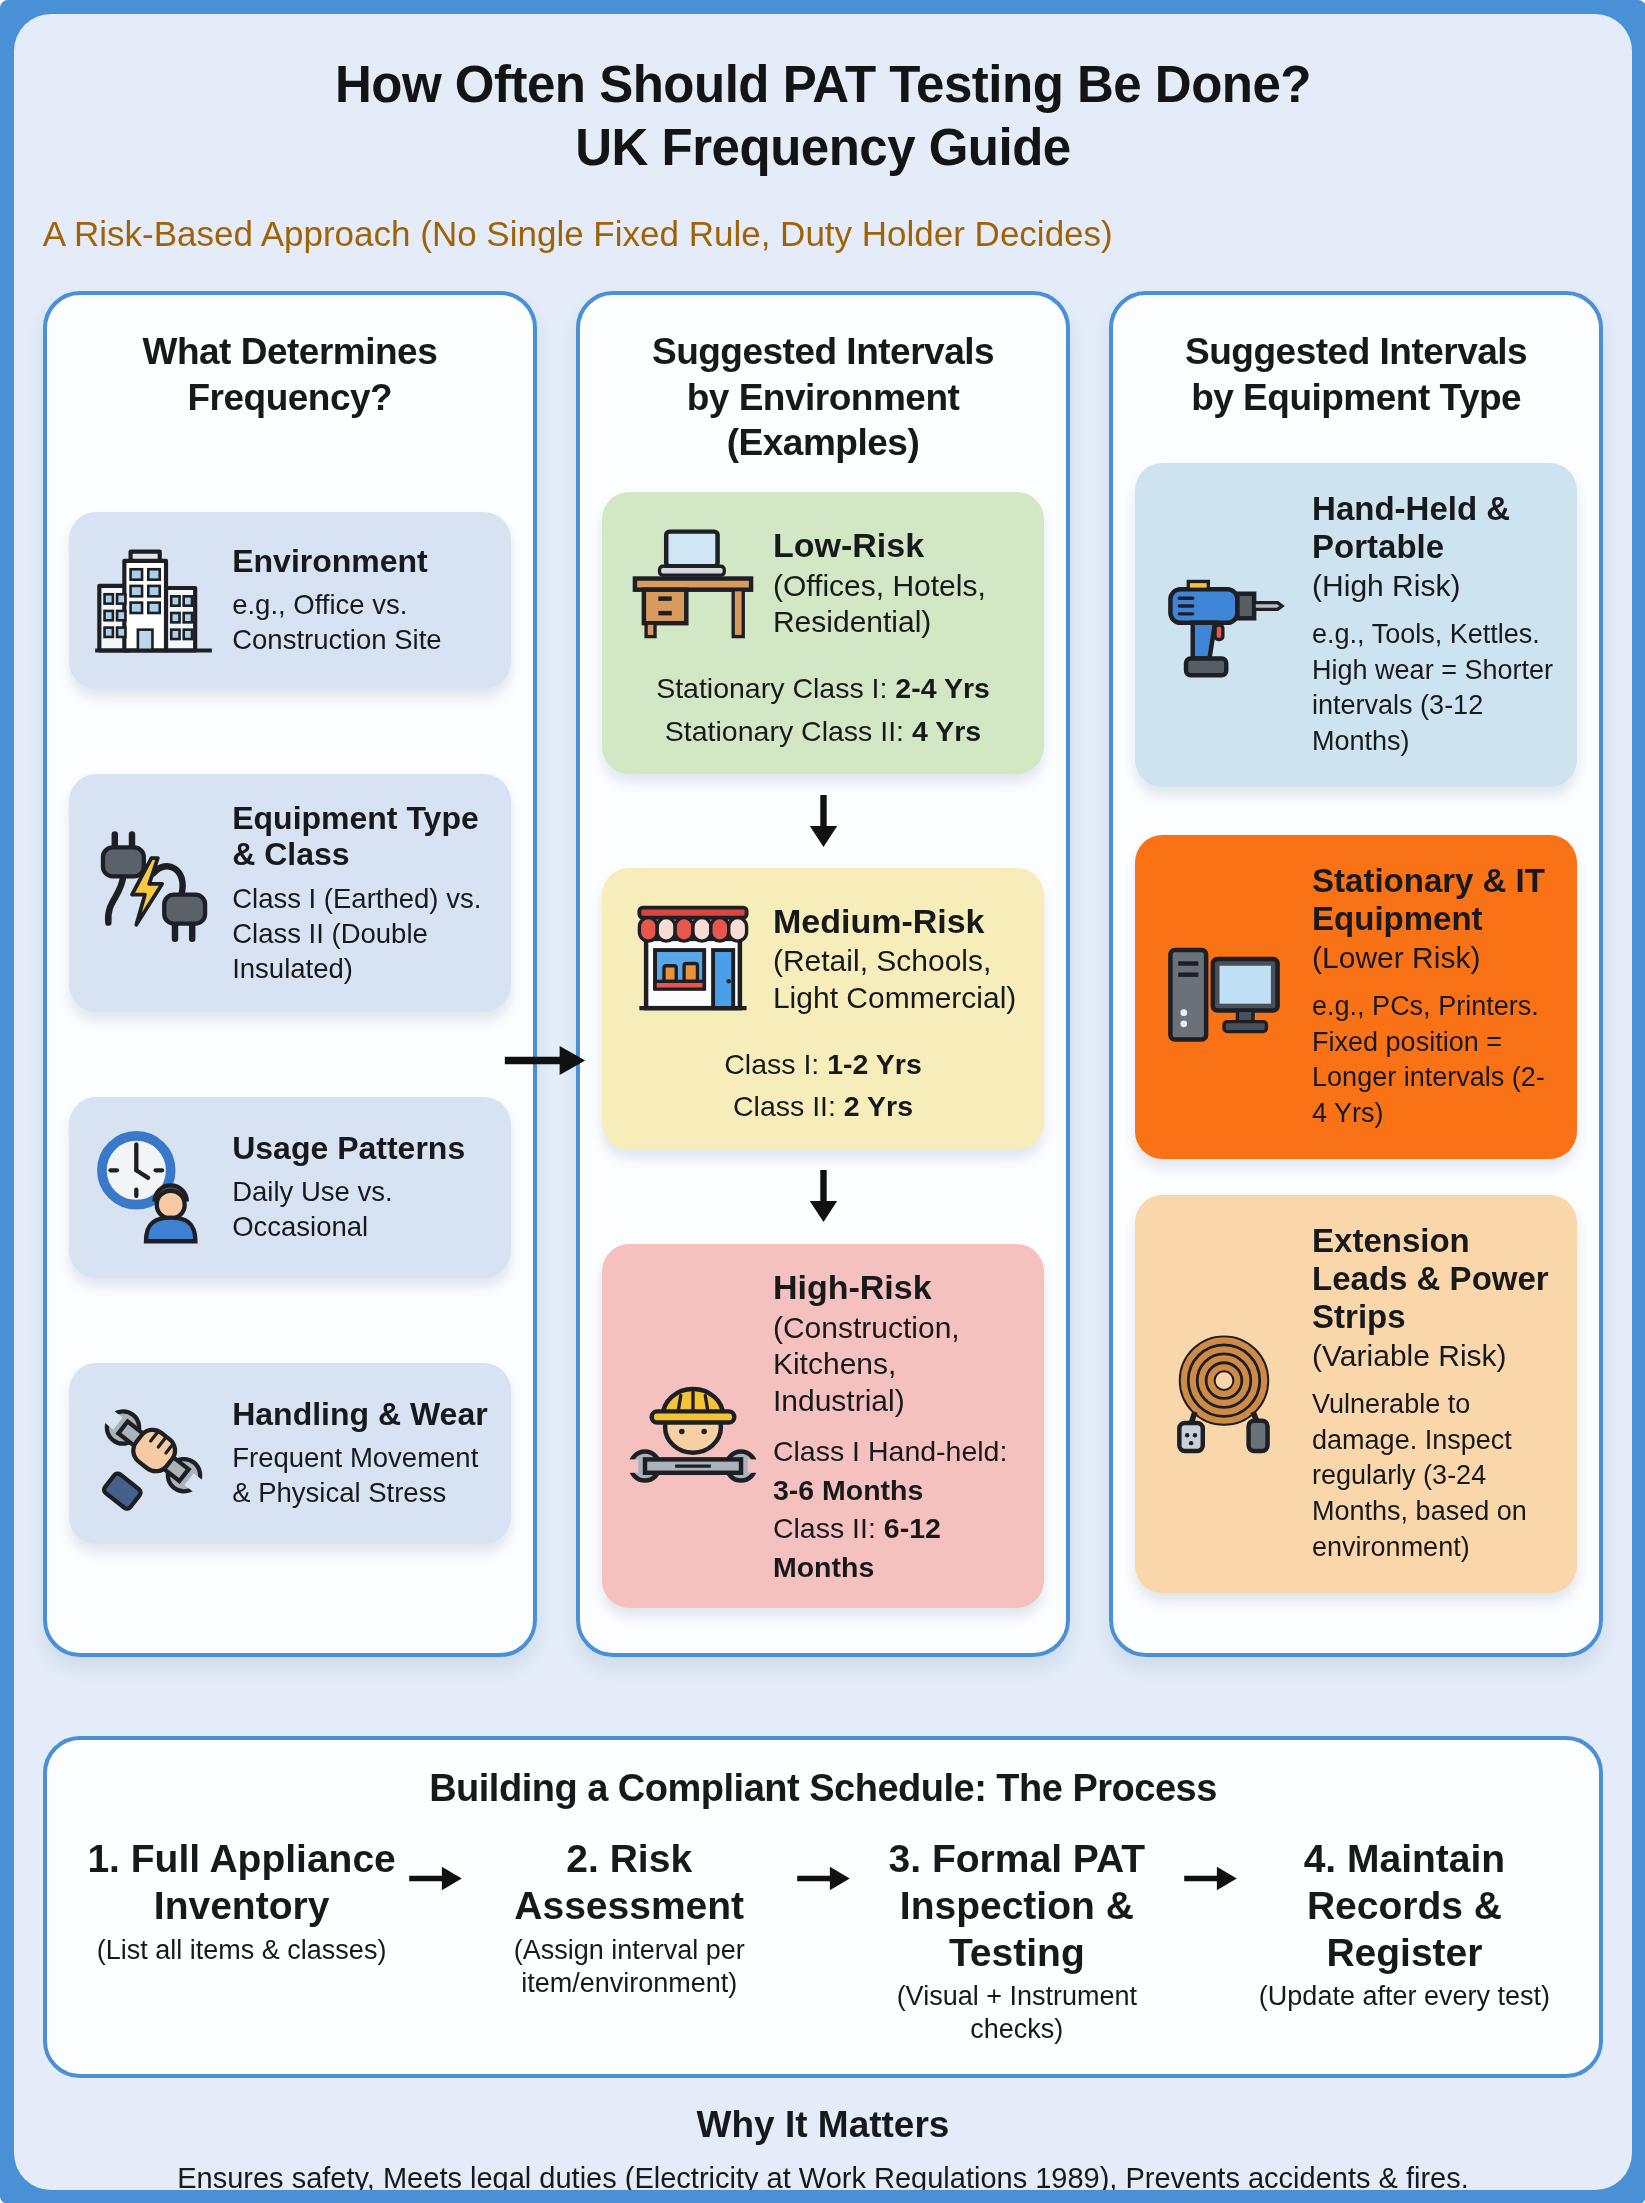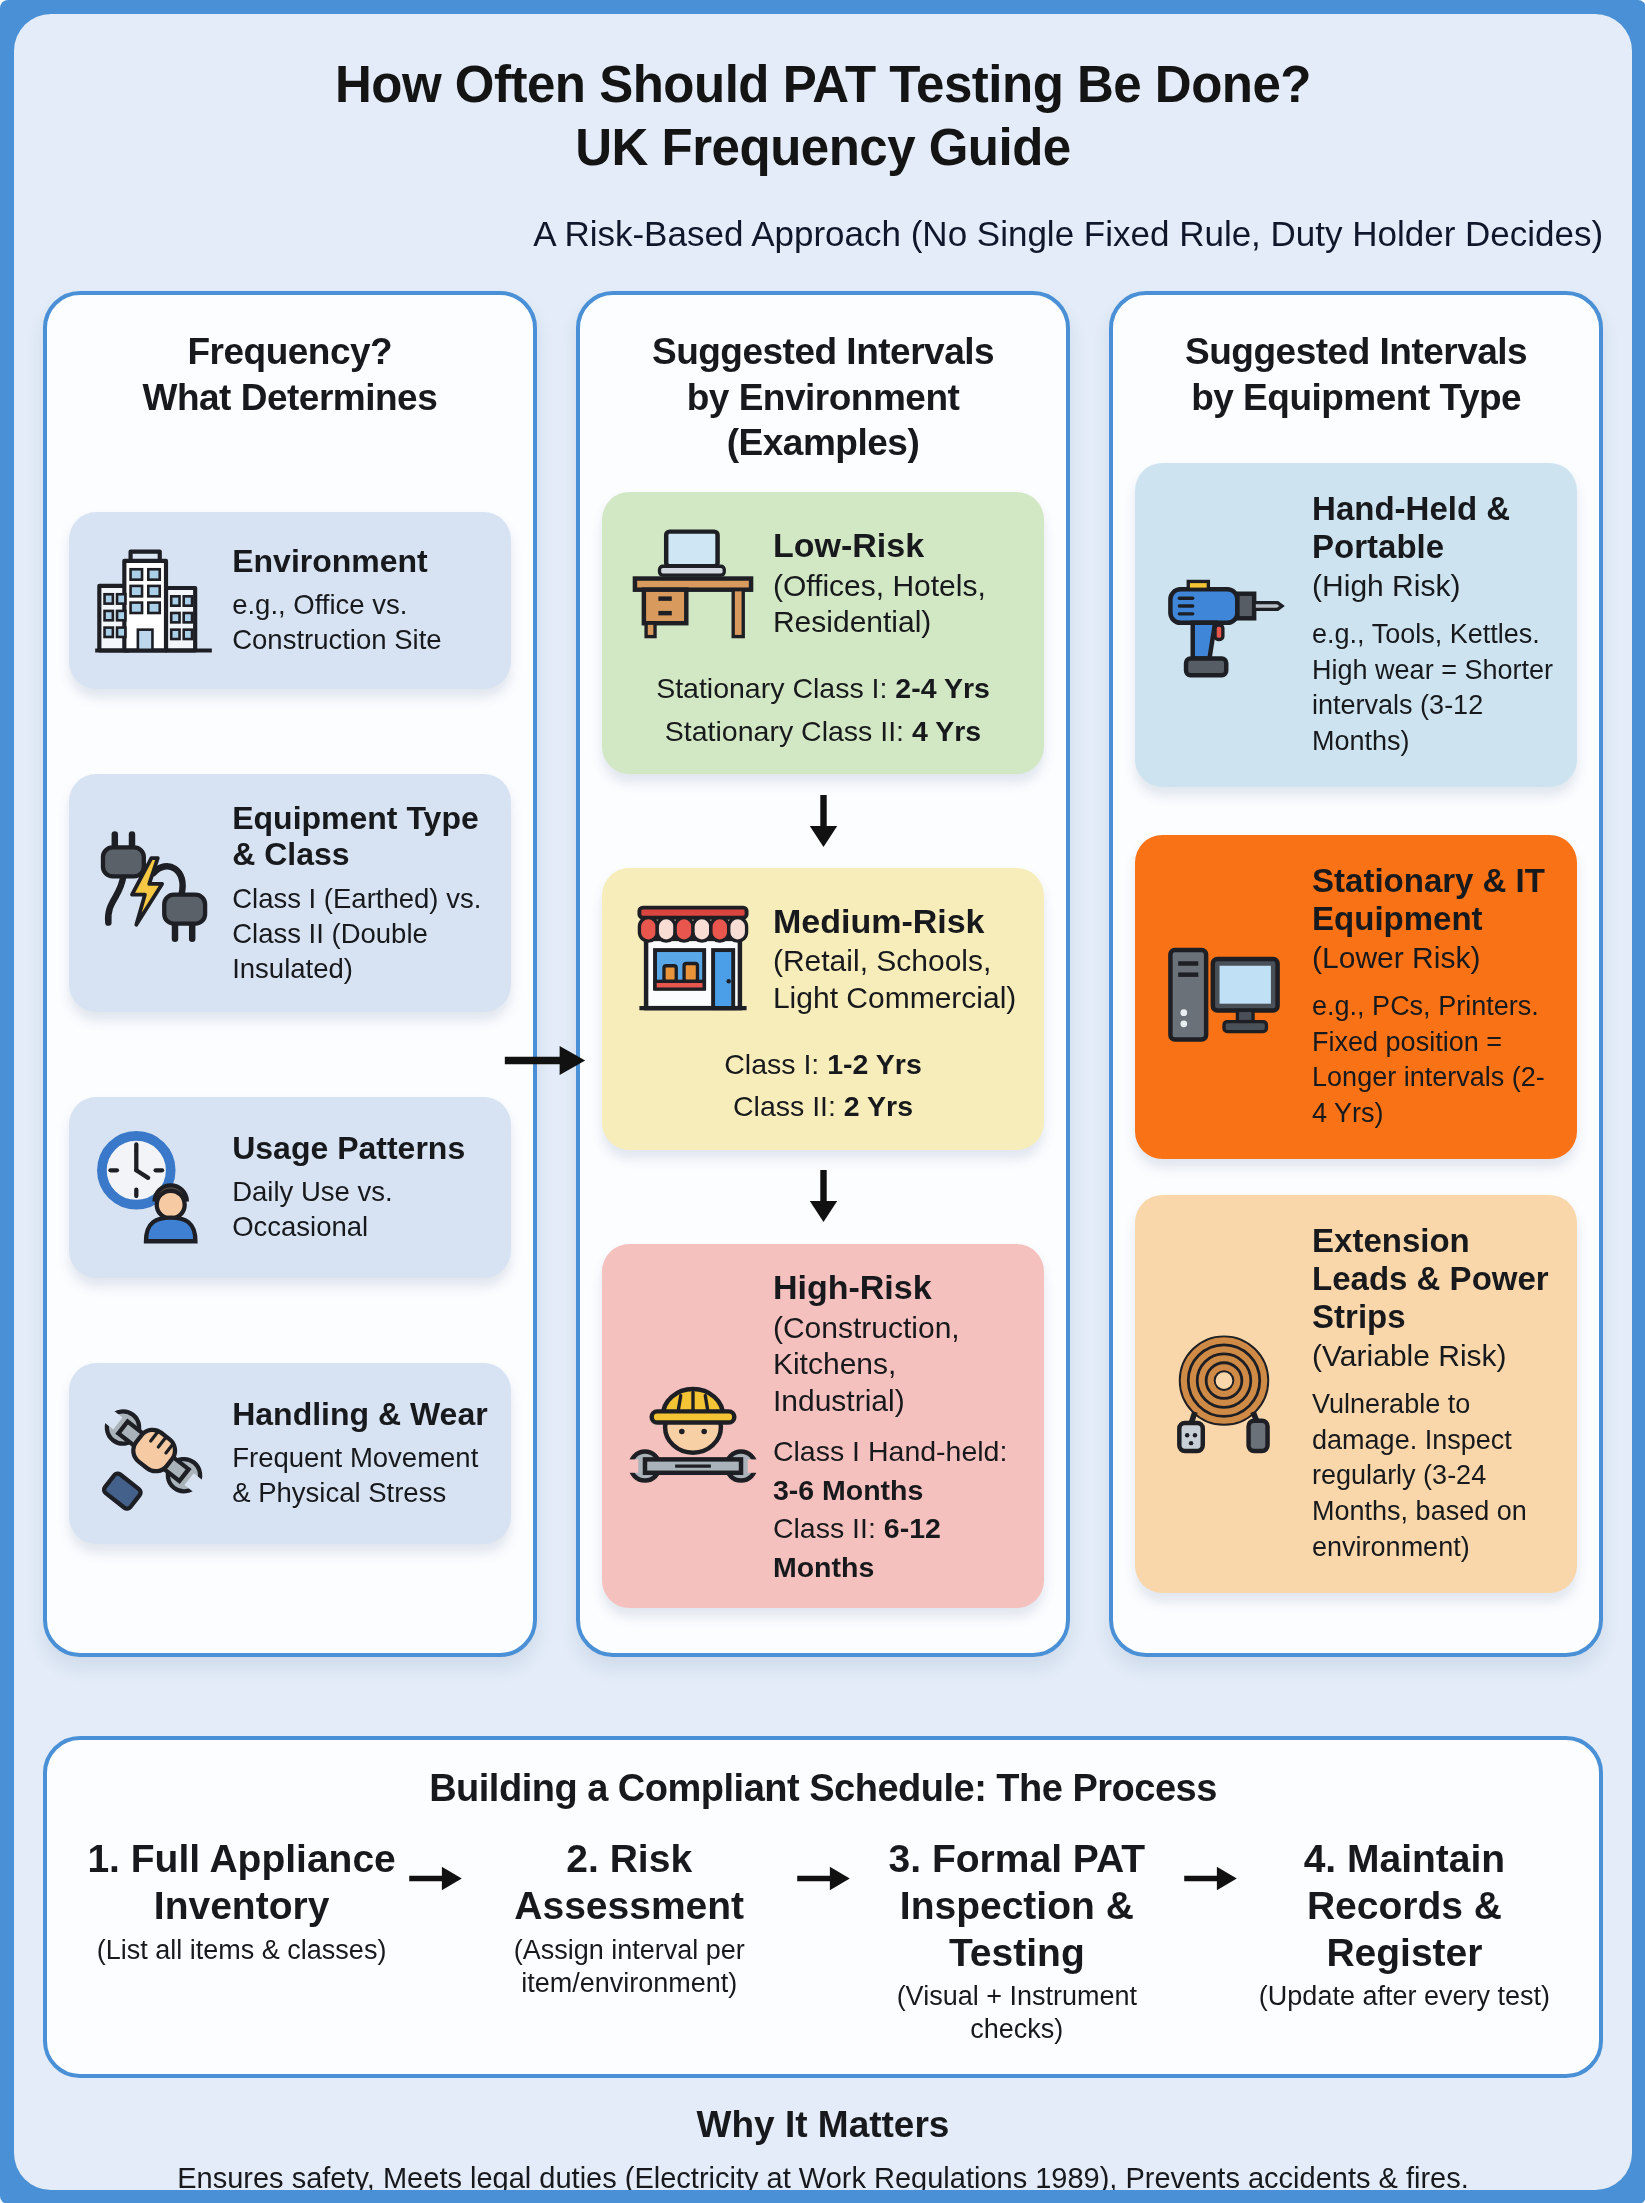--- a/index.html
+++ b/index.html
@@ -37,23 +37,23 @@
   }
   h1.page-title .tline { display: block; }
   .divider {
     width: 386px; height: 8.3px;
     background: #4a90d6;
     border-radius: 2.8px;
     margin: 14.7px auto 0;
   }
   .subtitle {
     margin-top: 20px;
-    text-align: right;
+    text-align: left;
     font-size: 35px; font-weight: 400;
-    color: #0f172a;
+    color: #a16207;
     white-space: nowrap;
   }
   
   .columns {
     position: relative;
     display: flex; gap: 39px;
     margin-top: 37px;
     height: 1366px;
     flex: none;
   }
@@ -171,22 +171,22 @@
       <span class="tline">How Often Should PAT Testing Be Done?</span>
       <span class="tline">UK Frequency Guide</span>
     </h1>
     <div class="divider"></div>
     <div class="subtitle">A Risk-Based Approach (No Single Fixed Rule, Duty Holder Decides)</div>
 
     <div class="columns">
 
       <section class="panel">
         <h2 class="panel-title">
+          <span class="pline">What Determines</span>
           <span class="pline">Frequency?</span>
-          <span class="pline">What Determines</span>
         </h2>
         <div class="flow">
 
           <div class="card fcard">
             <div class="icon-box">
               <svg viewBox="0 0 120 120" width="125" height="125">
                 <g stroke="#1d1f24" stroke-width="4" stroke-linejoin="round">
                   <rect x="8" y="46" width="28" height="62" fill="#f3f7fc"></rect>
                   <rect x="72" y="48" width="28" height="60" fill="#f3f7fc"></rect>
                   <rect x="32" y="22" width="40" height="86" fill="#ffffff"></rect>

